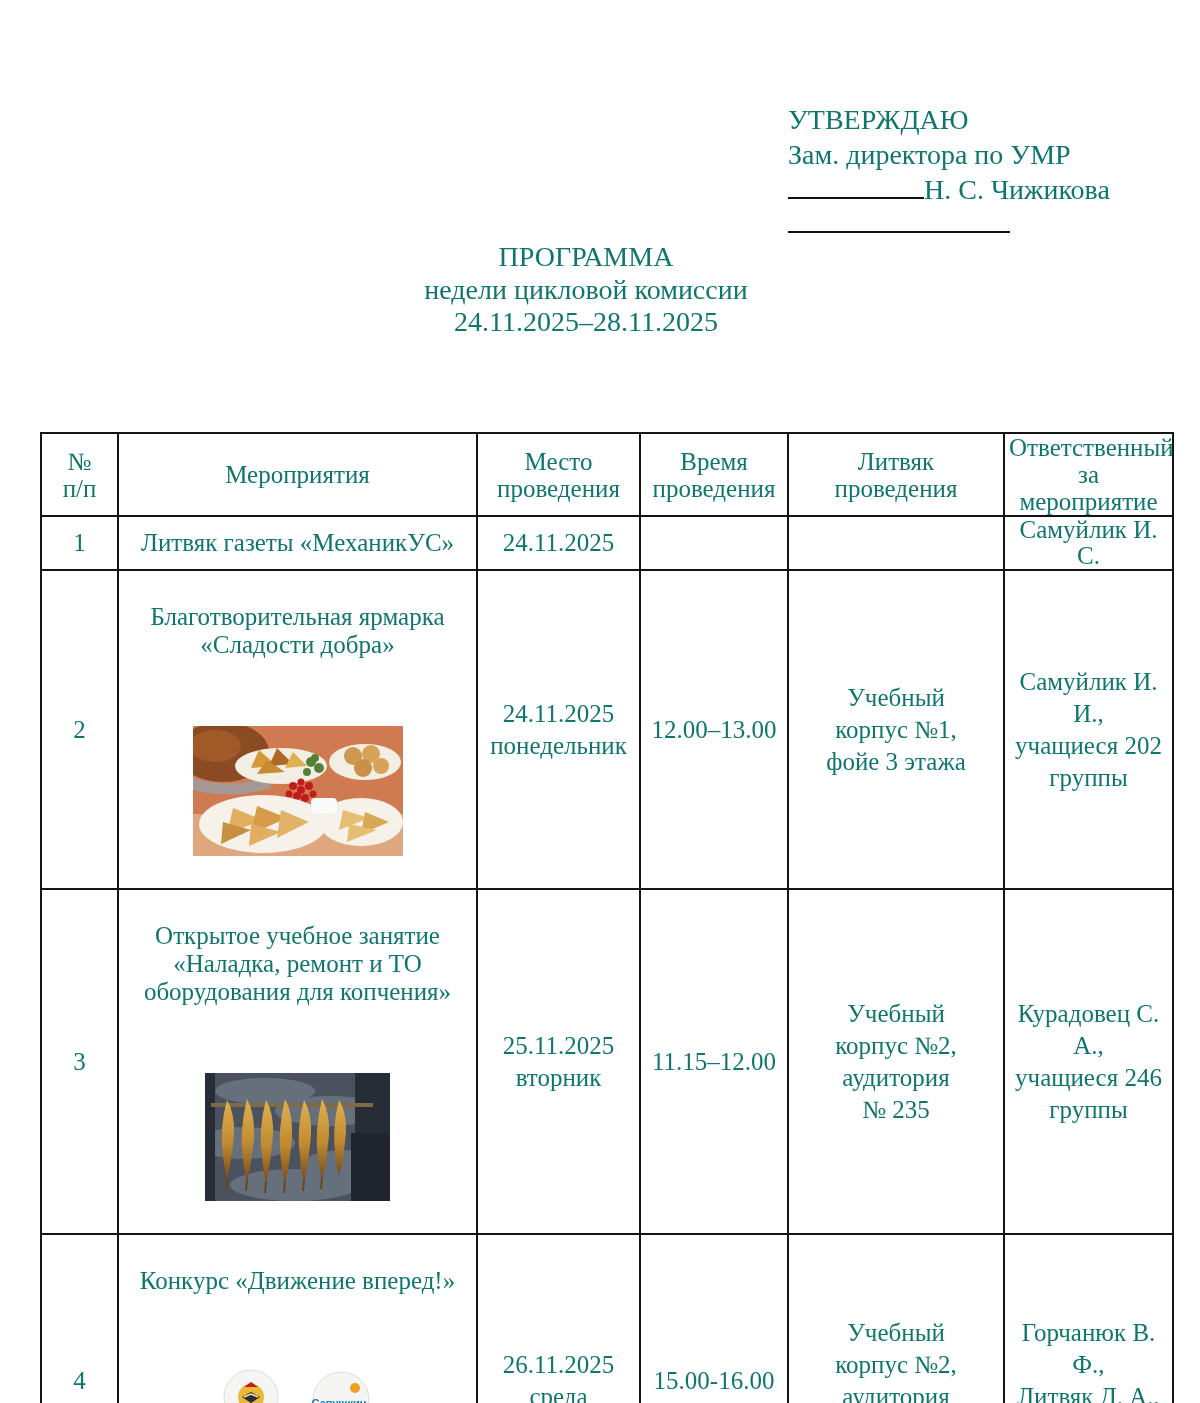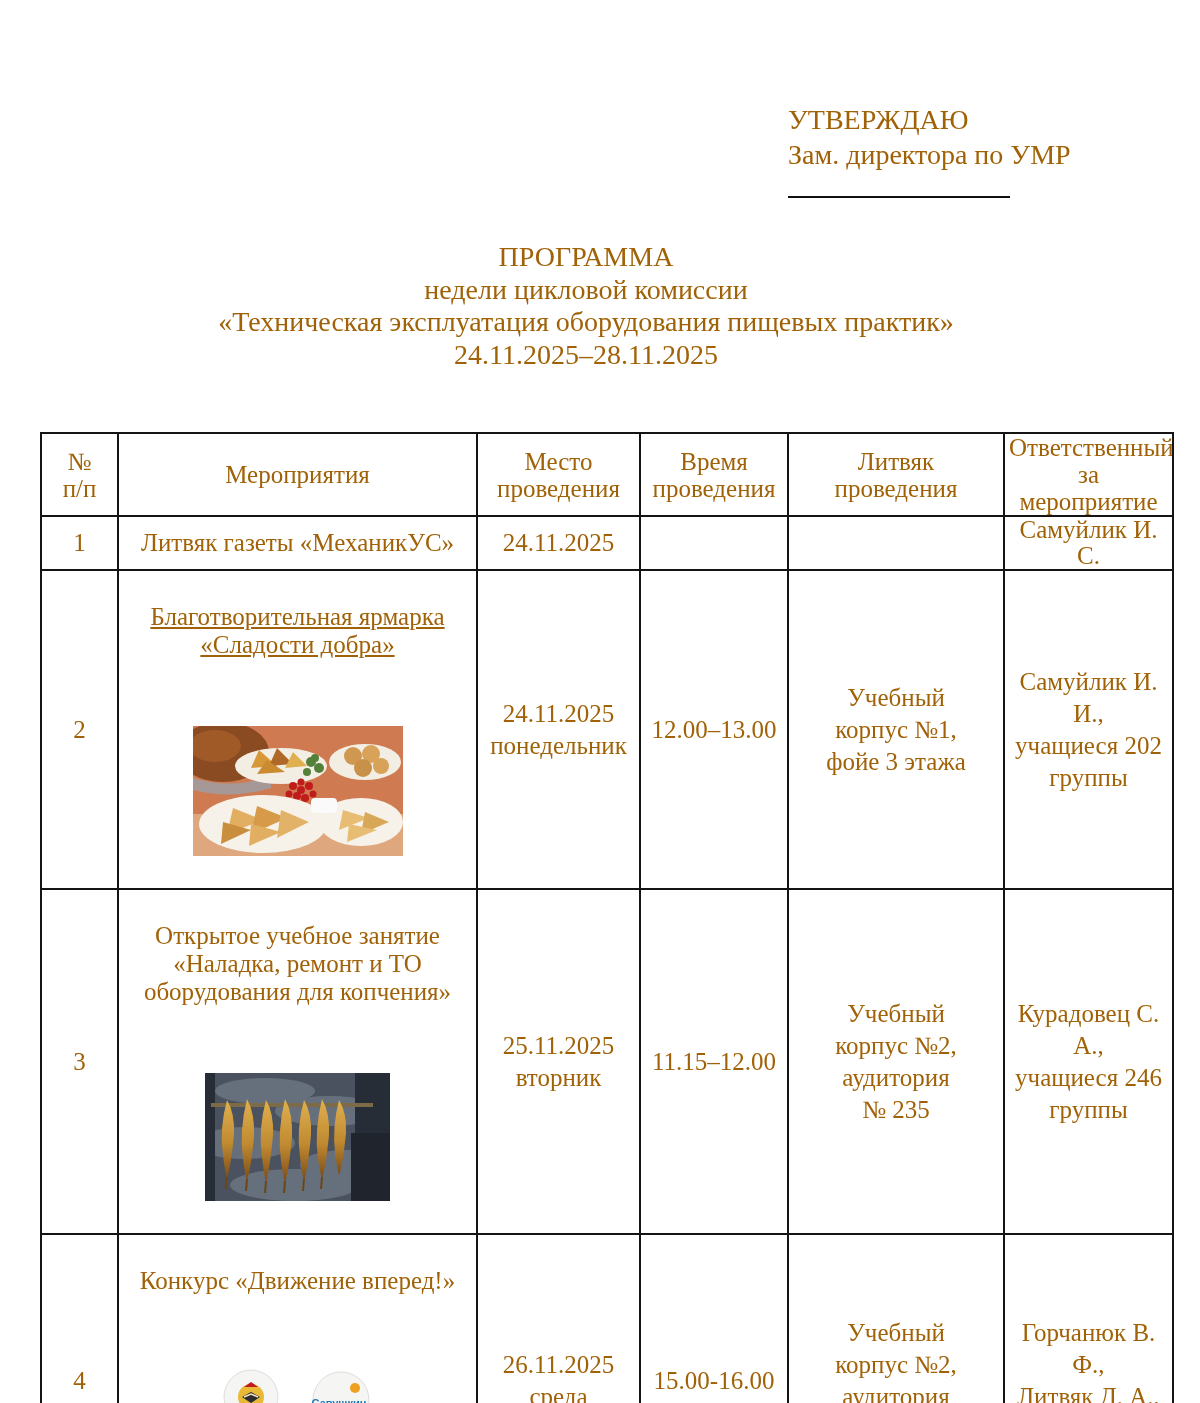--- a/index.html
+++ b/index.html
@@ -1,19 +1,19 @@
 <!DOCTYPE html>
 <html><head>
 <meta charset="utf-8">
 <style>
   * { box-sizing: border-box; }
   html,body { margin:0; padding:0; background:#ffffff; }
   .page {
     position:relative; width:1200px; height:1403px; background:#fff;
-    font-family:"Liberation Serif","DejaVu Serif",serif; color:#a16207;
+    font-family:"Liberation Serif","DejaVu Serif",serif; color:#0f766e;
     overflow:hidden;
   }
   
   .approval { position:absolute; left:788px; top:102px; font-size:28px; line-height:35px; }
   .approval .line { white-space:nowrap; }
   .sig-line { display:inline-block; width:136px; height:24px; border-bottom:2px solid #111; }
   .sig-line2 { width:222px; height:0; border-top:2px solid #111; margin-top:24px; }
   
   .title-block {
     position:absolute; left:0; top:241px; width:1172px;
@@ -31,42 +31,42 @@
   }
   tr.r-head { height:60px; }
   tr.r-head td { line-height:27px; }
   tr.r1 { height:30px; }
   tr.r1 td { line-height:26px; }
   tr.r2 { height:220px; }
   tr.r3 { height:230px; }
   tr.r4 { height:183px; }
   td.left-text { text-align:left; padding-left:10px; }
   td.act-cell { vertical-align:top; }
-  td.pt14 { padding-top:14px;text-decoration:underline; }
+  td.pt14 { padding-top:14px; }
   td.pt6  { padding-top:6px; }
   td.pt8  { padding-top:8px; }
   .act-title { line-height:28px; text-align:center; white-space:pre-line; }
   .img-wrap { margin-top:3px; text-align:center; }
   .img-wrap svg { display:inline-block; vertical-align:top; }
 </style>
 </head>
 <body>
 
 <div class="page">
 
   <div class="approval">
     <div class="line">УТВЕРЖДАЮ</div>
     <div class="line">Зам. директора по УМР</div>
+    <div class="line"><span class="sig-line"></span><span>Н. С. Чижикова</span></div>
     <div class="sig-line2"></div>
   </div>
 
   <div class="title-block">
     <div>ПРОГРАММА</div>
     <div>недели цикловой комиссии</div>
-    <div>«Техническая эксплуатация оборудования пищевых практик»</div>
     <div>24.11.2025–28.11.2025</div>
   </div>
 
   <table class="schedule">
     <colgroup>
       <col style="width:77px">
         <col style="width:359px">
         <col style="width:163px">
       <col style="width:148px">
         <col style="width:216px">

